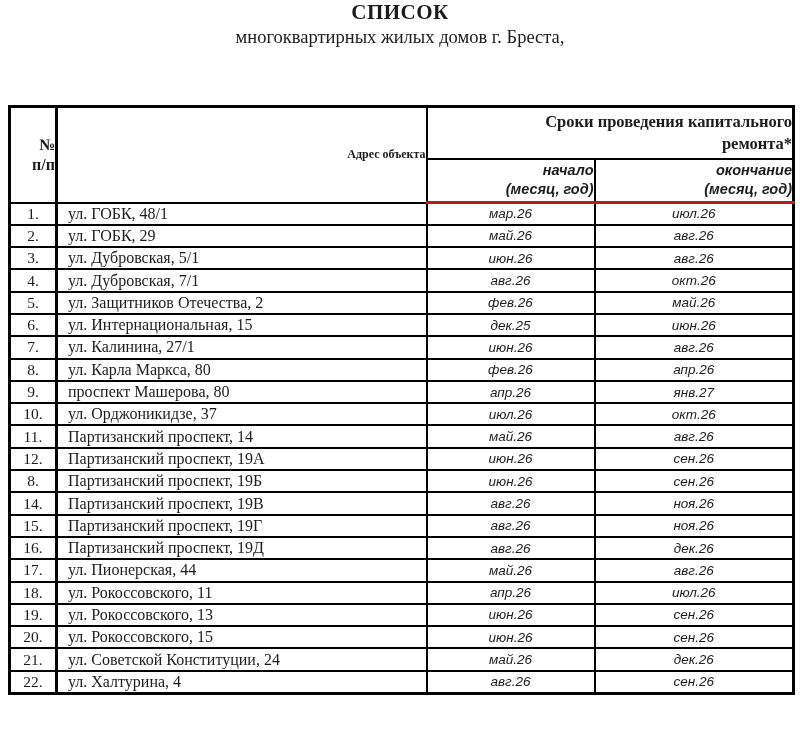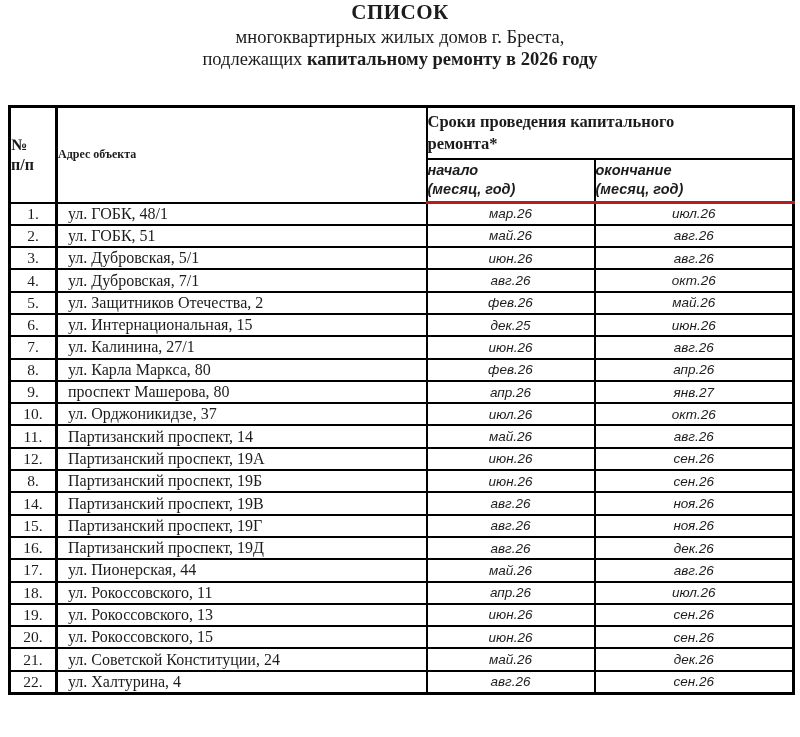--- a/index.html
+++ b/index.html
@@ -29,21 +29,21 @@
   }
   col.c-num  { width: 47px; }
   col.c-addr { width: 370px; }
   col.c-start{ width: 168px; }
   col.c-end  { width: 199px; }
 
   th, td { border: 2px solid #000; }
 
   thead th {
     font-weight: bold;
-    text-align: left;
+    text-align: right;
     vertical-align: middle;
     white-space: pre-line;
   }
   th.h-num   { font-size: 16px; line-height: 1.25; border-right-width: 3px; }
   th.h-addr  { font-size: 12px; }
   th.h-dates { font-size: 16.5px; height: 52px; line-height: 1.3; padding: 2px 0; }
   th.h-sub {
     font-family: "Liberation Sans", sans-serif;
     font-style: italic;
     font-size: 14.5px;
@@ -73,21 +73,20 @@
   }
 </style>
 </head>
 <body>
 
 <div class="page">
 
   <div class="title-block">
     <div class="doc-title">СПИСОК</div>
     <div class="doc-subtitle">многоквартирных жилых домов г. Бреста,</div>
-    <div class="doc-subtitle"><span>подлежащих </span><span class="bold">капитальному ремонту в 2026 году</span></div>
   </div>
 
   <table class="repair-table">
     <colgroup>
       <col class="c-num">
         <col class="c-addr">
         <col class="c-start">
         <col class="c-end">
     </colgroup>
     <thead>
@@ -107,21 +106,21 @@
     </thead>
     <tbody id="table-body">
         <tr>
           <td class="num">1.</td>
           <td class="addr">ул. ГОБК, 48/1</td>
           <td class="date">мар.26</td>
           <td class="date">июл.26</td>
         </tr>
         <tr>
           <td class="num">2.</td>
-          <td class="addr">ул. ГОБК, 51</td>
+          <td class="addr">ул. ГОБК, 29</td>
           <td class="date">май.26</td>
           <td class="date">авг.26</td>
         </tr>
         <tr>
           <td class="num">3.</td>
           <td class="addr">ул. Дубровская, 5/1</td>
           <td class="date">июн.26</td>
           <td class="date">авг.26</td>
         </tr>
         <tr>

